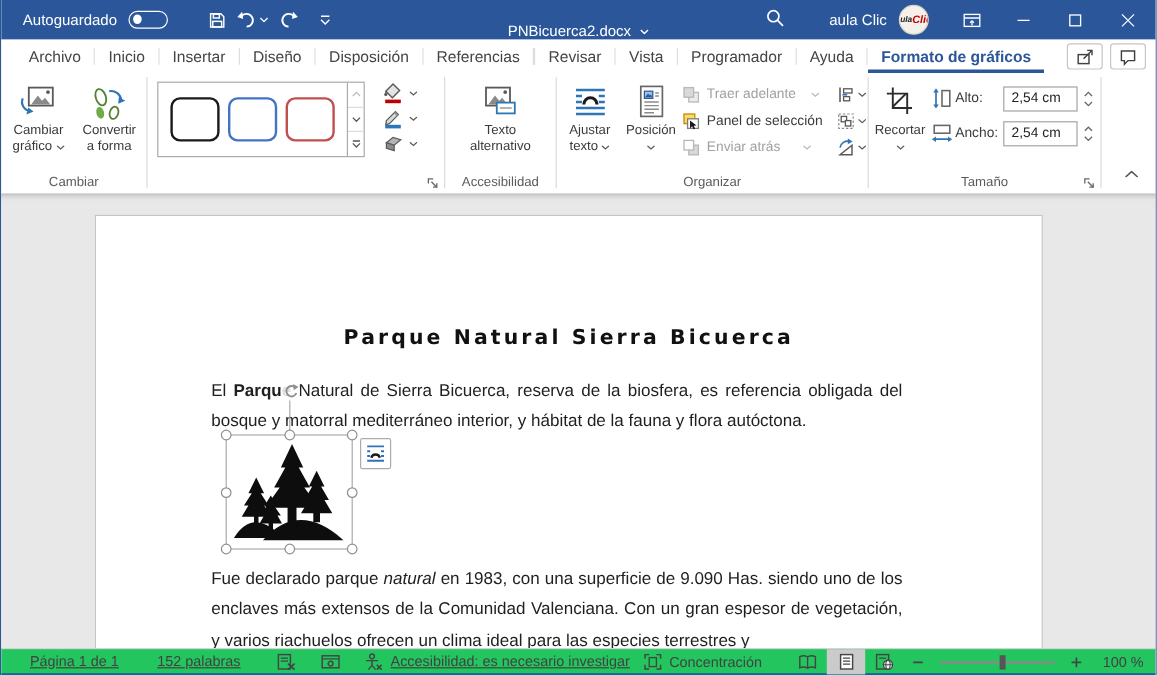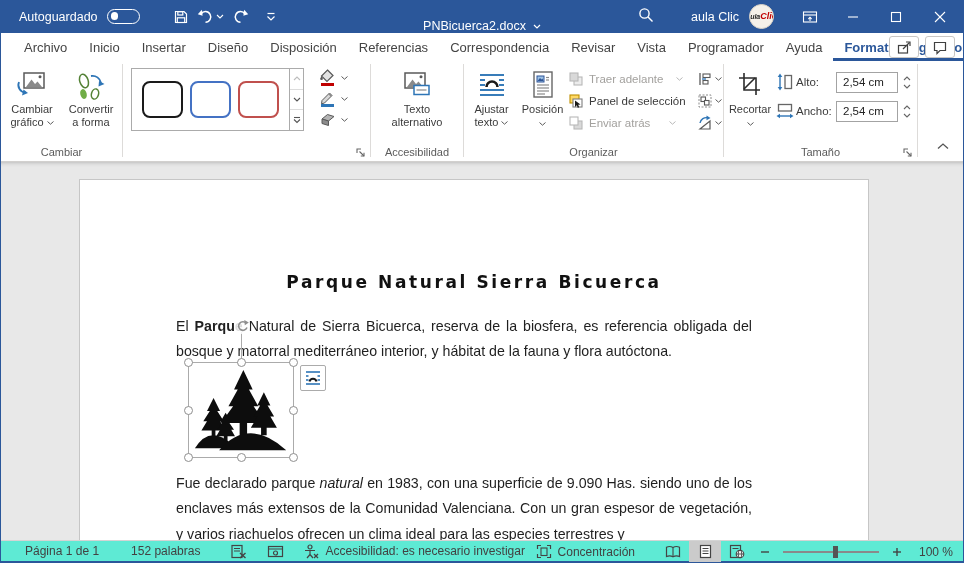--- a/index.html
+++ b/index.html
@@ -95,21 +95,21 @@
   .trees { position:absolute; left:5px; top:7px; }
   .handle { position:absolute; width:9px; height:9px; border-radius:50%; background:#fff; border:1.4px solid #8f8f8f; }
   .h-tl{left:-5px;top:-5px;} .h-tm{left:48px;top:-5px;} .h-tr{right:-5px;top:-5px;}
   .h-ml{left:-5px;top:43px;} .h-mr{right:-5px;top:43px;}
   .h-bl{left:-5px;bottom:-5px;} .h-bm{left:48px;bottom:-5px;} .h-br{right:-5px;bottom:-5px;}
   .rot-line { position:absolute; left:52px; top:-31px; width:1px; height:27px; background:#ababab; }
   .rot-handle { position:absolute; left:45px; top:-45px; width:16px; height:16px; background:rgba(255,255,255,.85); border-radius:50%; display:flex; align-items:center; justify-content:center; }
   .layout-btn { position:absolute; left:220px; top:185px; width:26px; height:26px; background:#fff; border:1px solid #ababab; border-radius:2px; display:flex; align-items:center; justify-content:center; }
 
   
-  .statusbar { position:absolute; left:0; bottom:0; width:100%; height:23px; background:#5eead4; border-top:1px solid #d4d4d4; border-bottom:2px solid #2b579a; display:flex; align-items:center; font-size:12px; color:#424242; }
+  .statusbar { position:absolute; left:0; bottom:0; width:100%; height:23px; background:#22c55e; border-top:1px solid #d4d4d4; border-bottom:2px solid #2b579a; display:flex; align-items:center; font-size:12px; color:#424242;text-decoration:underline; }
   .sb-left { display:flex; align-items:center; padding-left:24px; }
   .sb-item { display:flex; align-items:center; white-space:nowrap; }
   .sb-right { position:absolute; right:10px; top:0; height:21px; display:flex; align-items:center; }
   .viewbtn { width:32px; height:21px; display:flex; align-items:center; justify-content:center; }
   .viewbtn.active { background:#cbcbcb; }
   .zoom-slider { width:96px; height:21px; position:relative; margin:0 6px; }
   .zs-track { position:absolute; left:0; right:0; top:10px; height:1.6px; background:#8a8a8a; }
   .zs-handle { position:absolute; left:50px; top:5px; width:5px; height:12px; background:#555; }
   .zoom-label { width:44px; text-align:right; }
 </style>
@@ -226,23 +226,20 @@
       </span>
     <span class="tsep"></span>
     <span class="tab">
         <span>Disposición</span>
       </span>
     <span class="tsep"></span>
     <span class="tab">
         <span>Referencias</span>
       </span>
     <span class="tsep"></span>
-    <span class="tab">
-        <span>Correspondencia</span>
-      </span>
     <span class="tsep"></span>
     <span class="tab">
         <span>Revisar</span>
       </span>
     <span class="tsep"></span>
     <span class="tab">
         <span>Vista</span>
       </span>
     <span class="tsep"></span>
     <span class="tab">

